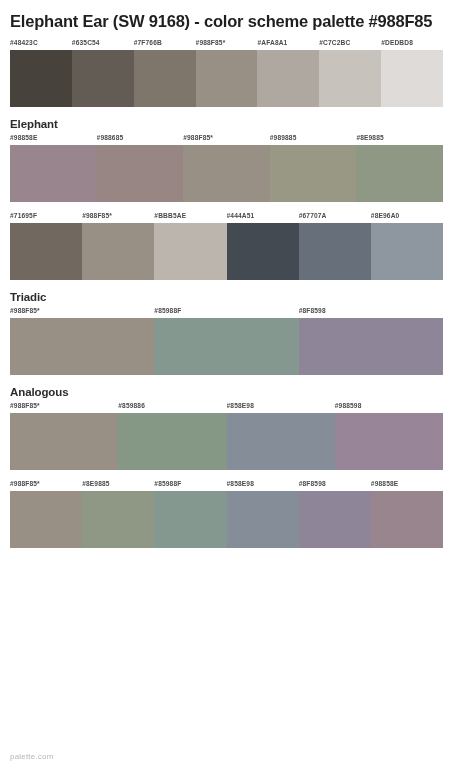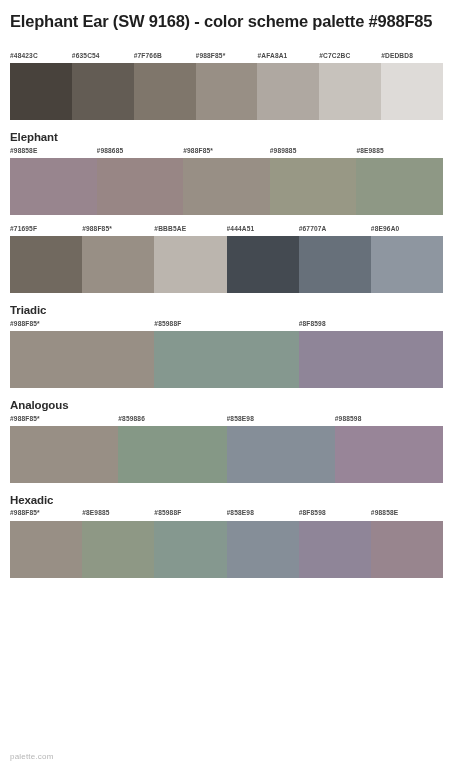--- a/index.html
+++ b/index.html
@@ -22,21 +22,21 @@
     padding: 0 10px;
     position: relative;
   }
   .page-title {
     font-size: 16.5px;
     font-weight: bold;
     line-height: 1.32;
     letter-spacing: -0.2px;
     color: #1f1f1f;
     padding-top: 11px;
-    margin: 0 0 20px 0;
+    margin: 0 0 7px 0;
     width: 440px;
   }
   .section {
     margin-bottom: 11px;
   }
   .section-title {
     font-size: 11.5px;
     font-weight: bold;
     color: #2b2b2b;
     letter-spacing: -0.1px;
@@ -202,21 +202,20 @@
             <div class="swatch-label">#858E98</div>
             <div class="swatch-color" style="background-color: rgb(133, 142, 152);"></div>
           </div>
           <div class="swatch" style="flex: 1 1 0px;">
             <div class="swatch-label">#988598</div>
             <div class="swatch-color" style="background-color: rgb(152, 133, 152);"></div>
           </div>
         </div>
       </div>
       <div class="section">
-        <div class="section-title">Hexadic</div>
         <div class="swatch-row">
           <div class="swatch" style="flex: 1 1 0px;">
             <div class="swatch-label">#988F85*</div>
             <div class="swatch-color" style="background-color: rgb(152, 143, 133);"></div>
           </div>
           <div class="swatch" style="flex: 1 1 0px;">
             <div class="swatch-label">#8E9885</div>
             <div class="swatch-color" style="background-color: rgb(142, 152, 133);"></div>
           </div>
           <div class="swatch" style="flex: 1 1 0px;">

